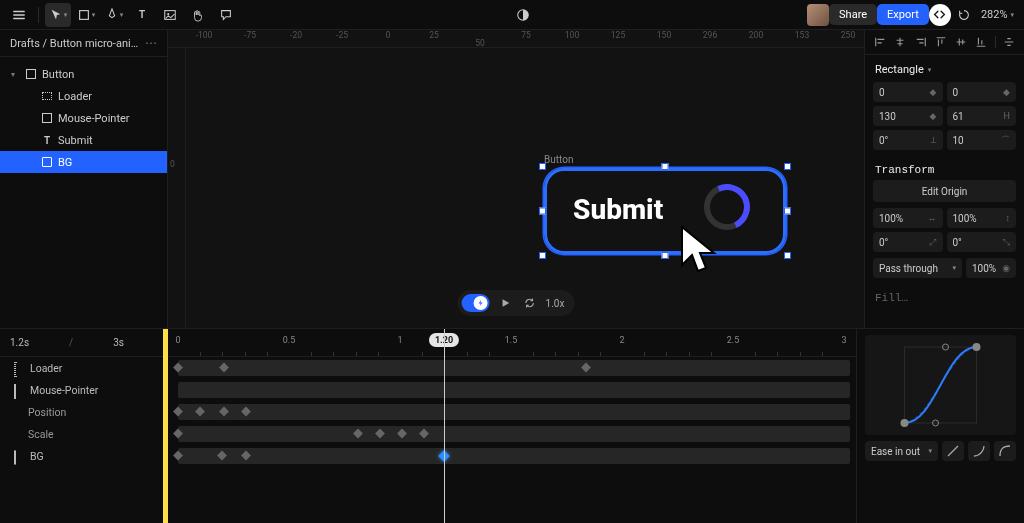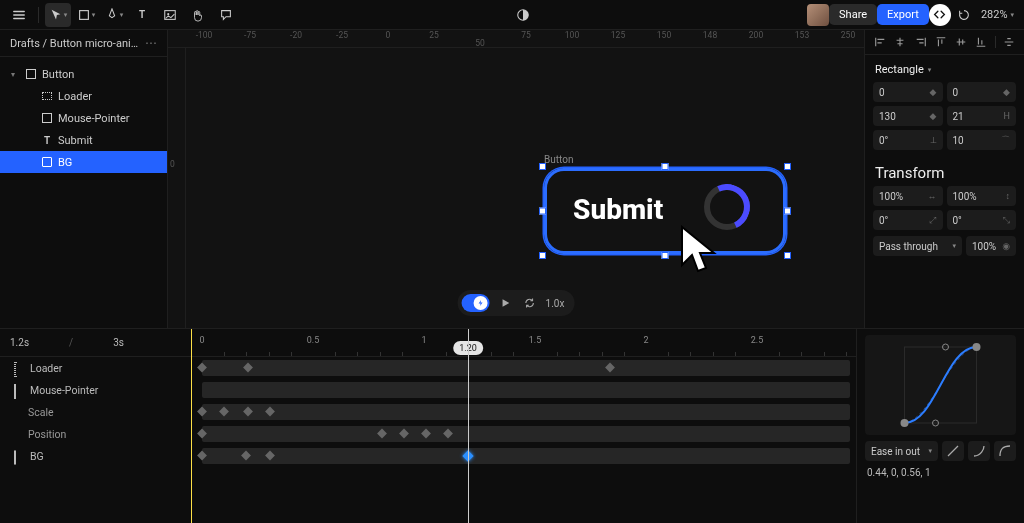--- a/index.html
+++ b/index.html
@@ -75,37 +75,37 @@
 
 .right { width: 160px; background: #0d0d0d; border-left: 1px solid #1f1f1f; overflow: hidden; display: flex; flex-direction: column; }
 .align-row { display: flex; align-items: center; justify-content: space-between; padding: 5px 8px; border-bottom: 1px solid #1f1f1f; }
 .align-row .a-ico { width: 14px; height: 14px; display: flex; align-items: center; justify-content: center; color: #999; cursor: pointer; }
 .section-title { font-size: 11px; color: #eee; padding: 8px 10px 6px; display: flex; align-items: center; gap: 4px; }
 .section-title .car { font-size: 7px; color: #888; }
 .prop-grid { display: grid; grid-template-columns: 1fr 1fr; gap: 4px; padding: 0 8px 6px; }
 .prop-field { background: #1c1c1c; border-radius: 4px; height: 20px; display: flex; align-items: center; padding: 0 6px; font-size: 10px; color: #ccc; justify-content: space-between; }
 .prop-field .ico { color: #666; font-size: 9px; }
 .full-btn { margin: 0 8px 6px; background: #1c1c1c; border-radius: 4px; height: 22px; display: flex; align-items: center; justify-content: center; font-size: 10px; color: #ccc; cursor: pointer; }
-.sect-label { font-size: 15px; color: #eee; padding: 8px 10px 4px; }
+.sect-label { font-size: 11px; color: #eee; padding: 8px 10px 4px; font-family: Liberation Mono, monospace; }
 .pass-row { display: flex; gap: 4px; padding: 0 8px 6px; }
 .select-field { flex: 1; background: #1c1c1c; border-radius: 4px; height: 20px; display: flex; align-items: center; justify-content: space-between; padding: 0 6px; font-size: 10px; color: #ccc; cursor: pointer; }
 .select-field .car { font-size: 7px; color: #888; }
 
 
 .timeline { height: 195px; background: #0d0d0d; border-top: 1px solid #1f1f1f; display: flex; }
-.tl-left { width: 192px; border-right: 1px solid #fde047; }
+.tl-left { width: 168px; border-right: 5px solid #fde047; }
 .tl-head { height: 28px; display: flex; align-items: center; padding: 0 10px; font-size: 10px; color: #bbb; gap: 40px; border-bottom: 1px solid #1f1f1f; }
 .tl-rows .tl-layer { height: 22px; display: flex; align-items: center; gap: 6px; font-size: 10.5px; color: #bbb; padding-left: 14px; cursor: pointer; }
 .tl-rows .tl-layer.prop { padding-left: 28px; color: #999; }
 .tl-rows .tl-layer .ico { width: 10px; height: 10px; }
 .tl-mid { flex: 1; position: relative; overflow: hidden; }
 .tl-ruler { height: 28px; border-bottom: 1px solid #1f1f1f; position: relative; }
 .tl-ruler .tick { position: absolute; top: 6px; font-size: 9px; color: #888; transform: translateX(-50%); }
 .tl-ruler .subtick { position: absolute; bottom: 0; width: 1px; height: 4px; background: #333; }
-.pill-time { position: absolute; top: 12px; background: #e5e5e5; color: #111; font-size: 9px; font-weight: 400; padding: 2px 6px; border-radius: 8px; transform: translateX(-50%); }
+.pill-time { position: absolute; top: 4px; background: #e5e5e5; color: #111; font-size: 9px; font-weight: 700; padding: 2px 6px; border-radius: 8px; transform: translateX(-50%); }
 .tl-body { position: relative; }
 .tl-row { height: 22px; position: relative; }
 .region { position: absolute; top: 3px; height: 16px; background: #262626; border-radius: 2px; }
 .kf { position: absolute; top: 7px; width: 7px; height: 7px; background: #666; transform: translateX(-50%) rotate(45deg); }
 .kf.lit { background: #2b8fff; box-shadow: 0 0 4px #2b8fff; width:8px; height:8px; }
 .playhead { position: absolute; top: 0; bottom: 0; width: 1px; background: #ccc; }
 .tl-right { width: 168px; border-left: 1px solid #1f1f1f; display: flex; flex-direction: column; }
 .curve-box { margin: 6px 8px; height: 100px; background: #161616; border-radius: 4px; position: relative; }
 .ease-row { padding: 0 8px; display: flex; align-items: center; gap: 4px; }
 .ease-btn { width: 22px; height: 20px; background: #1c1c1c; border-radius: 4px; display: flex; align-items: center; justify-content: center; color: #aaa; cursor: pointer; }
@@ -249,21 +249,21 @@
           <span class="tick" style="left: 82px;">-75</span>
           <span class="tick" style="left: 128px;">-20</span>
           <span class="tick" style="left: 174px;">-25</span>
           <span class="tick" style="left: 220px;">0</span>
           <span class="tick" style="left: 266px;">25</span>
           <span class="tick" style="left: 312px; margin-top: 8px;">50</span>
           <span class="tick" style="left: 358px;">75</span>
           <span class="tick" style="left: 404px;">100</span>
           <span class="tick" style="left: 450px;">125</span>
           <span class="tick" style="left: 496px;">150</span>
-          <span class="tick" style="left: 542px;">148</span>
+          <span class="tick" style="left: 542px;">296</span>
           <span class="tick" style="left: 588px;">200</span>
           <span class="tick" style="left: 634px;">153</span>
           <span class="tick" style="left: 680px;">250</span>
         </div>
       </div>
     <div class="v-ruler" id="vruler">
         <span class="tickv" style="top: 116px;">0</span>
       </div>
     <div class="stage">
       <div class="frame-label">Button</div>
@@ -356,33 +356,34 @@
         </div>
       <div class="prop-field">
           <span>0</span>
           <span class="ico">◆</span>
         </div>
       <div class="prop-field">
           <span>130</span>
           <span class="ico">◆</span>
         </div>
       <div class="prop-field">
-          <span>21</span>
+          <span>61</span>
           <span class="ico">H</span>
         </div>
       <div class="prop-field">
           <span>0°</span>
           <span class="ico">⟂</span>
         </div>
       <div class="prop-field">
           <span>10</span>
           <span class="ico">⌒</span>
         </div>
     </div>
     <div class="sect-label">Transform</div>
+    <div class="full-btn">Edit Origin</div>
     <div class="prop-grid">
       <div class="prop-field">
           <span>100%</span>
           <span class="ico">↔</span>
         </div>
       <div class="prop-field">
           <span>100%</span>
           <span class="ico">↕</span>
         </div>
       <div class="prop-field">
@@ -397,44 +398,45 @@
     <div class="pass-row">
       <div class="select-field">
           <span>Pass through</span>
           <span class="car">▾</span>
         </div>
       <div class="prop-field" style="flex:0 0 50px">
           <span>100%</span>
           <span class="ico">◉</span>
         </div>
     </div>
+    <div class="sect-label" style="color:#666">Fill…</div>
   </div>
 </div>
 
 <div class="timeline">
   <div class="tl-left">
     <div class="tl-head">
       <span>1.2s</span>
       <span style="color:#555">/</span>
       <span>3s</span>
     </div>
     <div class="tl-rows" id="tlrows">
         <div class="tl-layer">
           <span class="ico"><span class="icon-dots"></span></span>
           <span>Loader</span>
         </div>
         <div class="tl-layer">
           <span class="ico"><span class="icon-frame"></span></span>
           <span>Mouse-Pointer</span>
         </div>
         <div class="tl-layer prop">
+          <span>Position</span>
+        </div>
+        <div class="tl-layer prop">
           <span>Scale</span>
-        </div>
-        <div class="tl-layer prop">
-          <span>Position</span>
         </div>
         <div class="tl-layer">
           <span class="ico"><span class="icon-box"></span></span>
           <span>BG</span>
         </div>
       </div>
   </div>
   <div class="tl-mid">
     <div class="tl-ruler" id="tlruler">
         <span class="tick" style="left: 10px;">0</span>
@@ -531,15 +533,14 @@
           <svg width="12" height="12" viewBox="0 0 12 12">
             <path d="M1 11 C8 11 11 4 11 1" stroke="currentColor" stroke-width="1.3" fill="none"></path>
           </svg>
         </div>
       <div class="ease-btn">
           <svg width="12" height="12" viewBox="0 0 12 12">
             <path d="M1 11 C1 4 4 1 11 1" stroke="currentColor" stroke-width="1.3" fill="none"></path>
           </svg>
         </div>
     </div>
-    <div class="bez-val">0.44, 0, 0.56, 1</div>
   </div>
 </div>
 
 </body></html>

